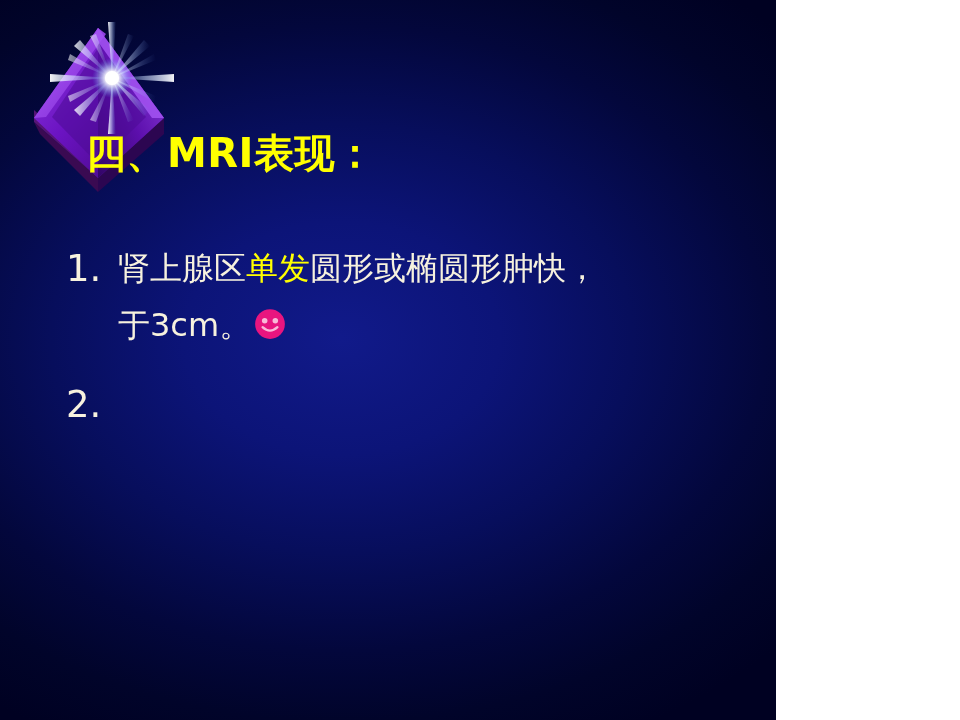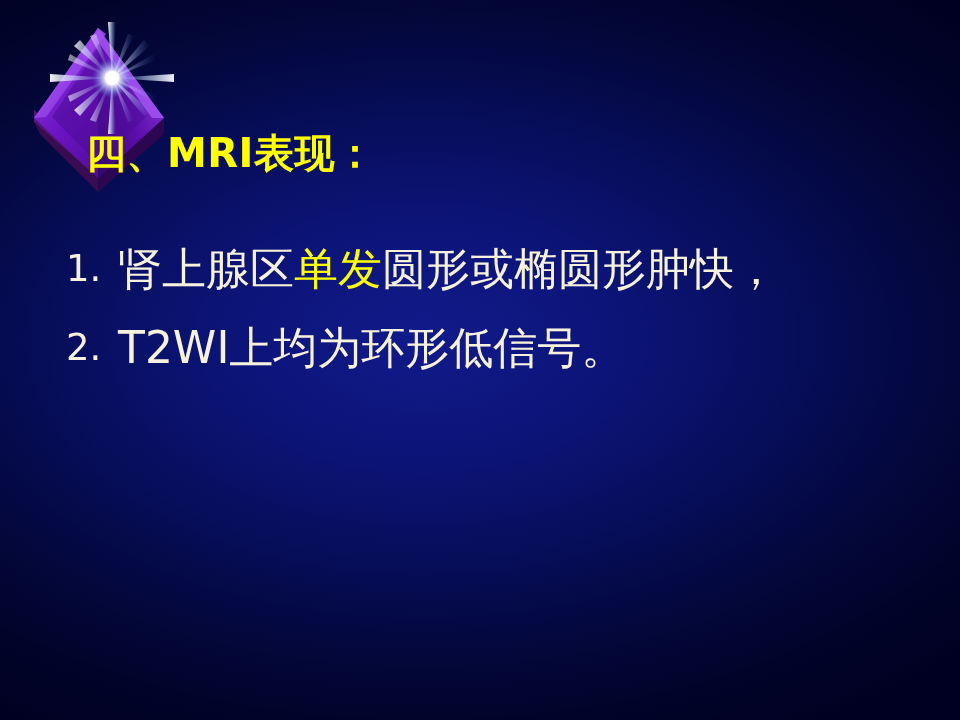--- a/index.html
+++ b/index.html
@@ -9,21 +9,21 @@
     width: 960px;
     height: 720px;
     overflow: hidden;
   }
   body {
     font-family: "DejaVu Sans", "Liberation Sans", sans-serif;
   }
 
   #slide {
     position: relative;
-    width: 960px;
+    width: 776px;
     height: 720px;
     background:
       radial-gradient(ellipse 78% 62% at 44% 47%,
         #111a8a 0%,
         #0c1478 26%,
         #070e5c 48%,
         #03073c 70%,
         #01042a 86%,
         #000122 100%),
       #000122;
@@ -77,21 +77,21 @@
     width: 52px;
     font-size: 37px;
     line-height: 57px;
     color: #f7f2de;
     font-weight: normal;
     text-align: left;
     white-space: pre;
   }
   .item-body {
     flex: 1 1 auto;
-    font-size: 44px;
+    font-size: 32px;
     line-height: 57px;
     color: #f7f2de;
     letter-spacing: 0px;
   }
   .item-body .hl {
     color: #ffff00;
   }
 
   
   .smiley {
@@ -183,23 +183,28 @@
 
   <div id="title-row">
     <span id="title-text">四、MRI表现：</span>
   </div>
 
   <div id="body-list">
       <div class="list-item">
         <div class="item-marker">1.</div>
         <div class="item-body">
           <div><span>肾上腺区</span><span class="hl">单发</span><span>圆形或椭圆形肿快，</span></div>
+          <div><span>于3cm。</span><span><svg class="smiley" viewBox="0 0 32 32" xmlns="http://www.w3.org/2000/svg">
+                <circle cx="16" cy="16" r="14" fill="#e8157f"></circle>
+                <circle cx="11" cy="13" r="2.6" fill="#f9b9d8"></circle>
+                <circle cx="21" cy="13" r="2.6" fill="#f9b9d8"></circle>
+                <path d="M9 19 Q16 25.5 23 19" stroke="#f9b9d8" stroke-width="2.2" fill="none" stroke-linecap="round"></path>
+              </svg></span></div>
         </div>
       </div>
       <div class="list-item">
         <div class="item-marker">2.</div>
         <div class="item-body">
-          <div><span>T2WI上均为环形低信号。</span></div>
         </div>
       </div>
     </div>
 
 </div>
 
 </body></html>

